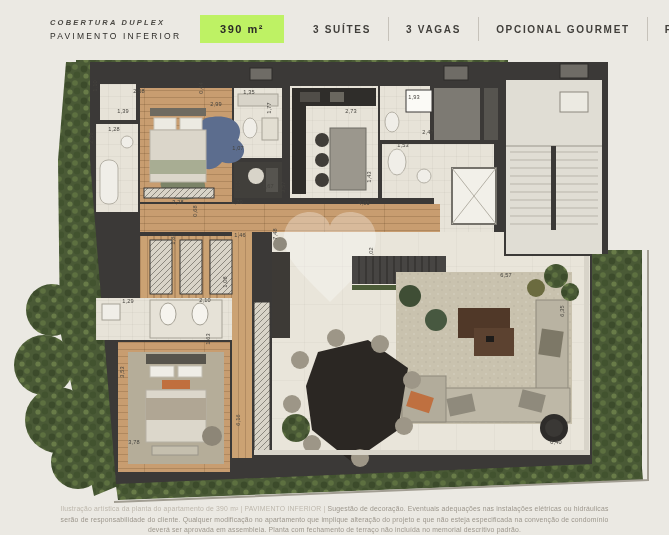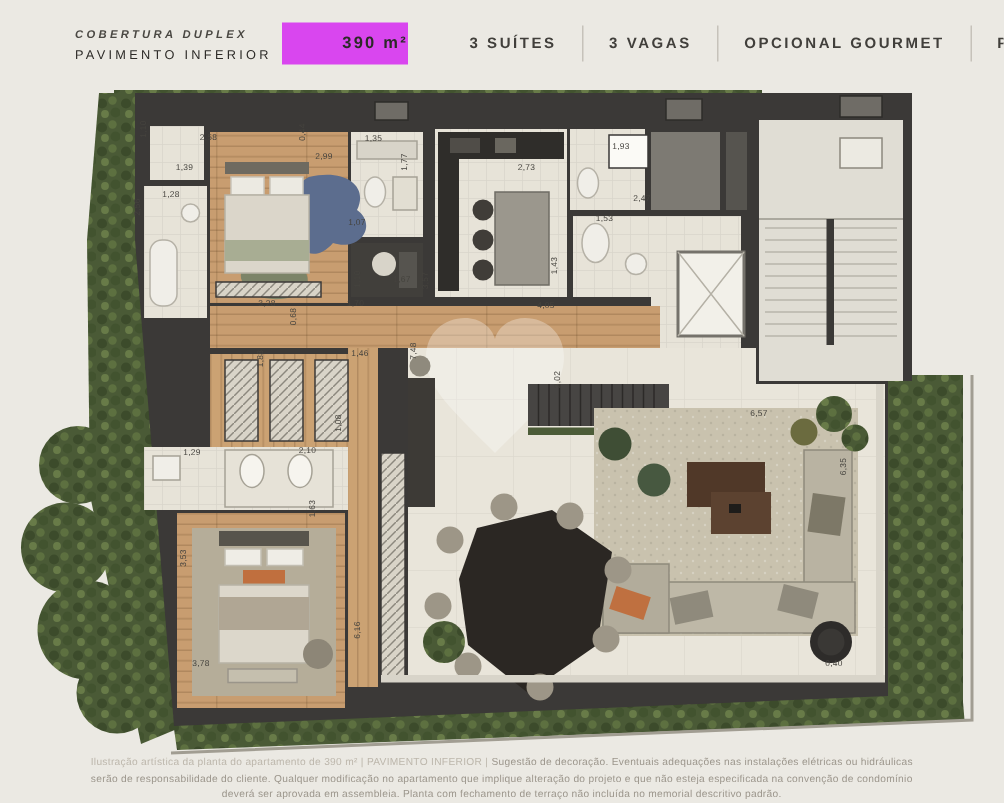--- a/index.html
+++ b/index.html
@@ -5,22 +5,22 @@
   html,body { margin:0; padding:0; }
   body {
     width:669px; height:535px; position:relative; overflow:hidden;
     background:#ebe9e3; font-family:"Liberation Sans",sans-serif;
   }
   
   .titles { position:absolute; left:50px; top:18px; }
   .t1 { font-size:7.5px; letter-spacing:2.2px; color:#4a4843; font-weight:600;font-style:italic; }
   .t2 { font-size:8.5px; letter-spacing:2.2px; color:#2d2b28; font-weight:normal; margin-top:4px; }
   .badge {
-    position:absolute; left:188px; top:15px; width:84px; height:28px; background:#d946ef;
-    display:flex; align-items:center; justify-content:flex-end;
+    position:absolute; left:200px; top:15px; width:84px; height:28px; background:#bef264;
+    display:flex; align-items:center; justify-content:center;
     font-weight:bold; font-size:11px; letter-spacing:1.5px; color:#2b2a27;
   }
   .features { position:absolute; left:296px; top:15px; height:28px; display:flex; align-items:center; }
   .feature { font-size:10px; letter-spacing:1.7px; color:#413f3b; font-weight:600; padding:0 17px; white-space:nowrap; }
   .vdiv { width:1px; height:24px; background:#c6c2ba; }
   
   .footer {
     position:absolute; left:0; right:0; top:504px; padding:0 52px; text-align:center;
     font-size:6.8px; line-height:1.55; color:#9c968c; letter-spacing:.2px;
   }

